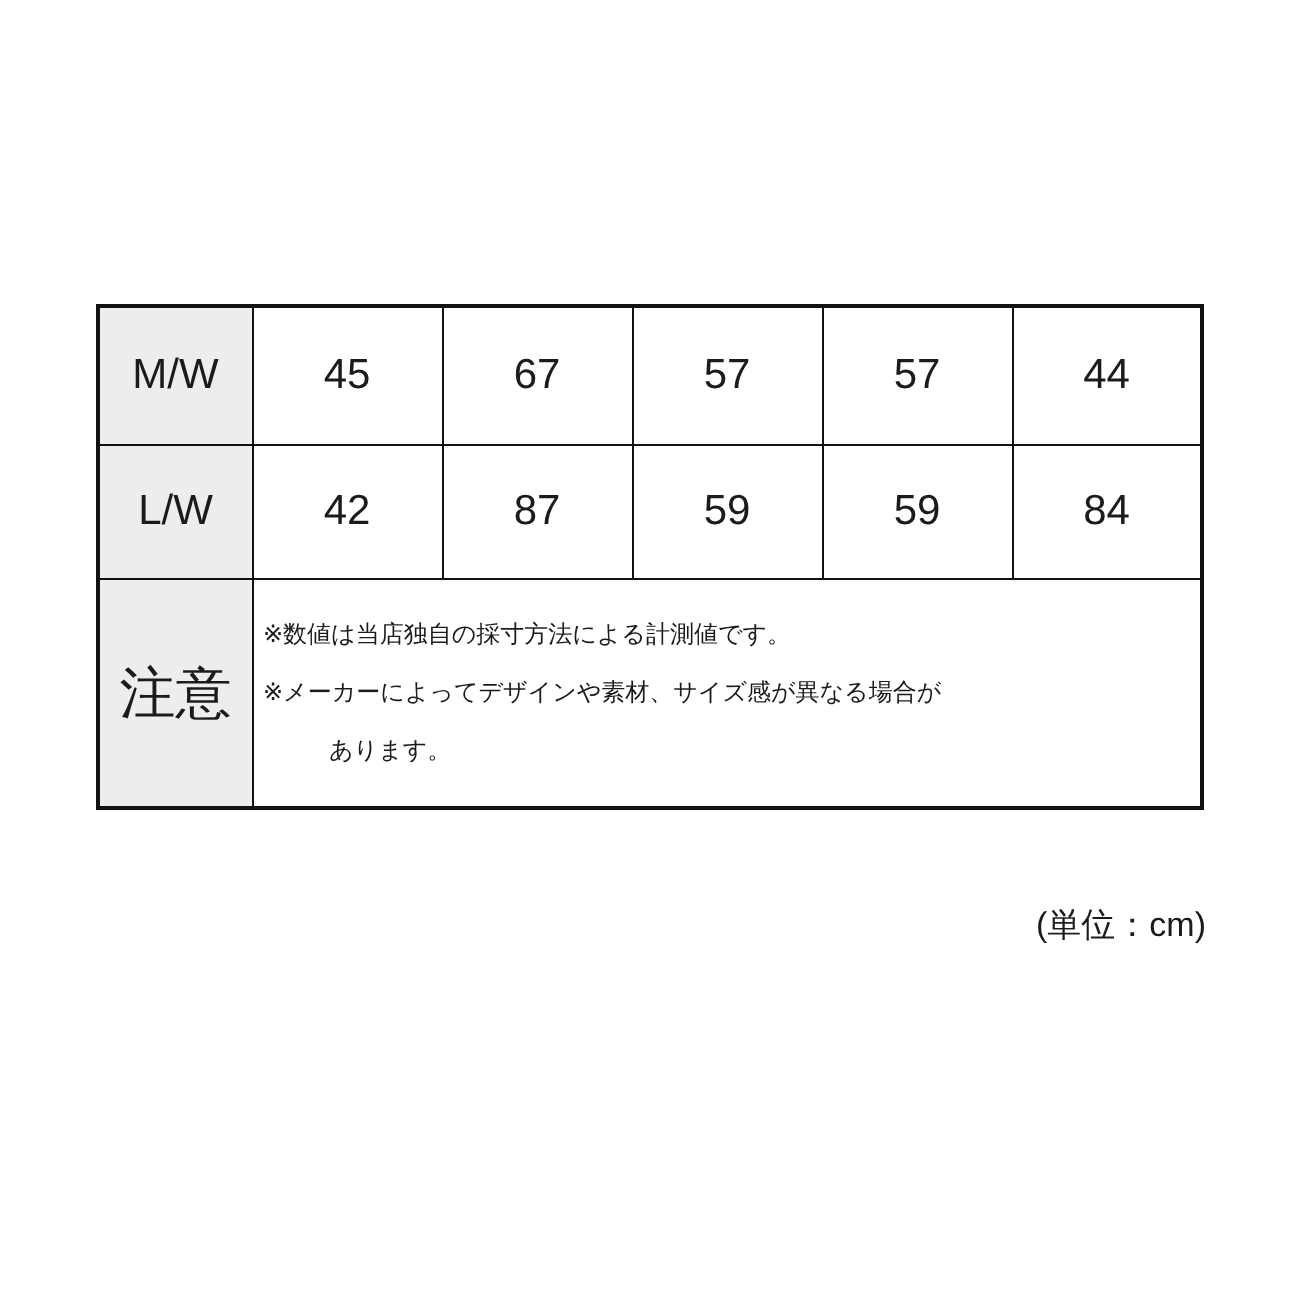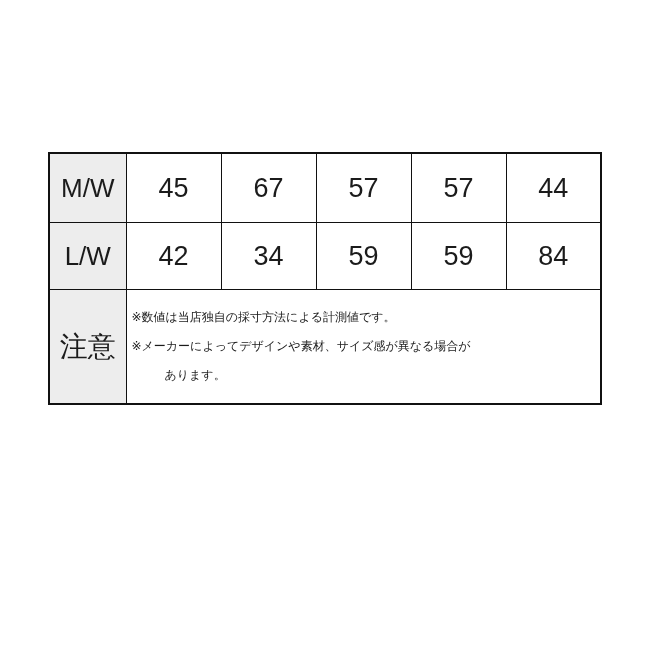--- a/index.html
+++ b/index.html
@@ -29,22 +29,22 @@
     text-align: center;
     vertical-align: middle;
     padding: 0;
     background: #ffffff;
   }
   .shade { background: var(--header-bg, #ededed); }
   tr.r-head > * { height: 45px; font-size: 21px; }
   tr.r-m > *    { height: 68px; }
   tr.r-l > *    { height: 66px; }
   tr.r-note > * { height: 101px; }
-  .rowlab { font-size: 26px; }
-  .val    { font-size: 27px; }
+  .rowlab { font-size: 21px; }
+  .val    { font-size: 21px; }
   .notelab { font-size: 28px; }
   td.notes {
     text-align: left;
     font-size: 12px;
     line-height: 29px;
     padding: 6px 8px 6px 5px;
   }
   .note-line { white-space: nowrap; }
   .note-indent { padding-left: 33px; }
   .unit {
@@ -75,31 +75,32 @@
         <td class="val">45</td>
         <td class="val">67</td>
         <td class="val">57</td>
         <td class="val">57</td>
         <td class="val">44</td>
       </tr>
 
       <tr class="r-l">
         <th class="shade rowlab">L/W</th>
         <td class="val">42</td>
-        <td class="val">34</td>
+        <td class="val">87</td>
         <td class="val">59</td>
         <td class="val">59</td>
         <td class="val">84</td>
       </tr>
 
       <tr class="r-note">
         <th class="shade notelab">注意</th>
         <td class="notes" colspan="5">
           <div class="note-line">※数値は当店独自の採寸方法による計測値です。</div>
           <div class="note-line">※メーカーによってデザインや素材、サイズ感が異なる場合が</div>
           <div class="note-line note-indent">あります。</div>
         </td>
       </tr>
     </tbody>
   </table>
 
+  <div class="unit">(単位：cm)</div>
 
 </div>
 
 </body></html>

